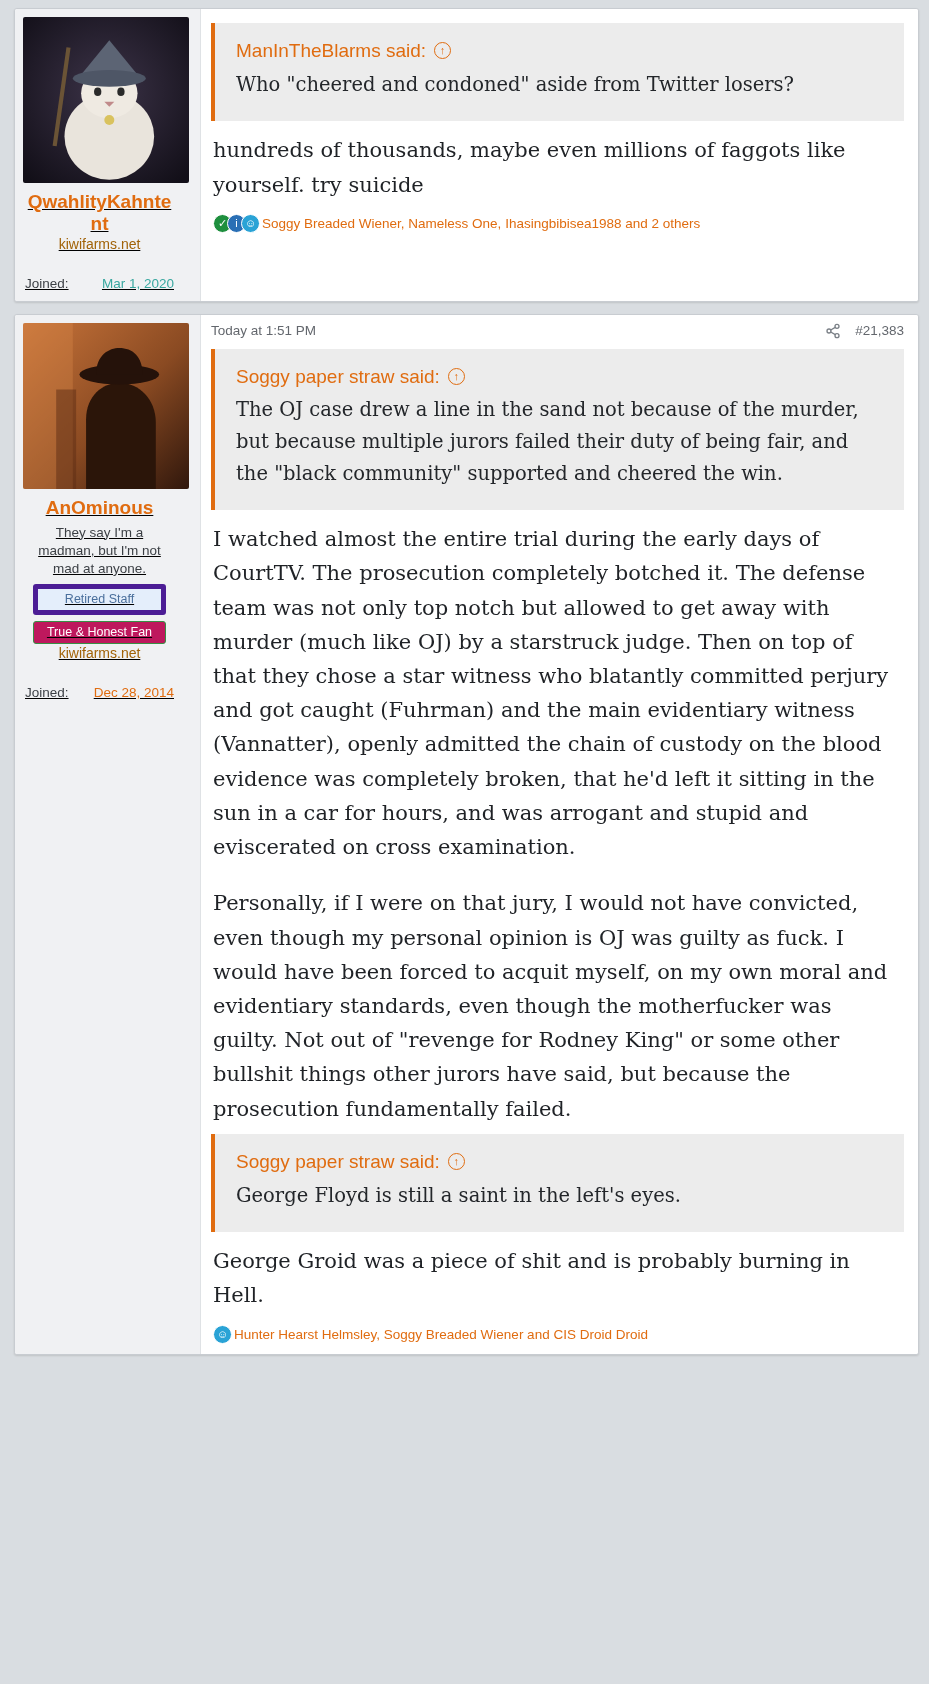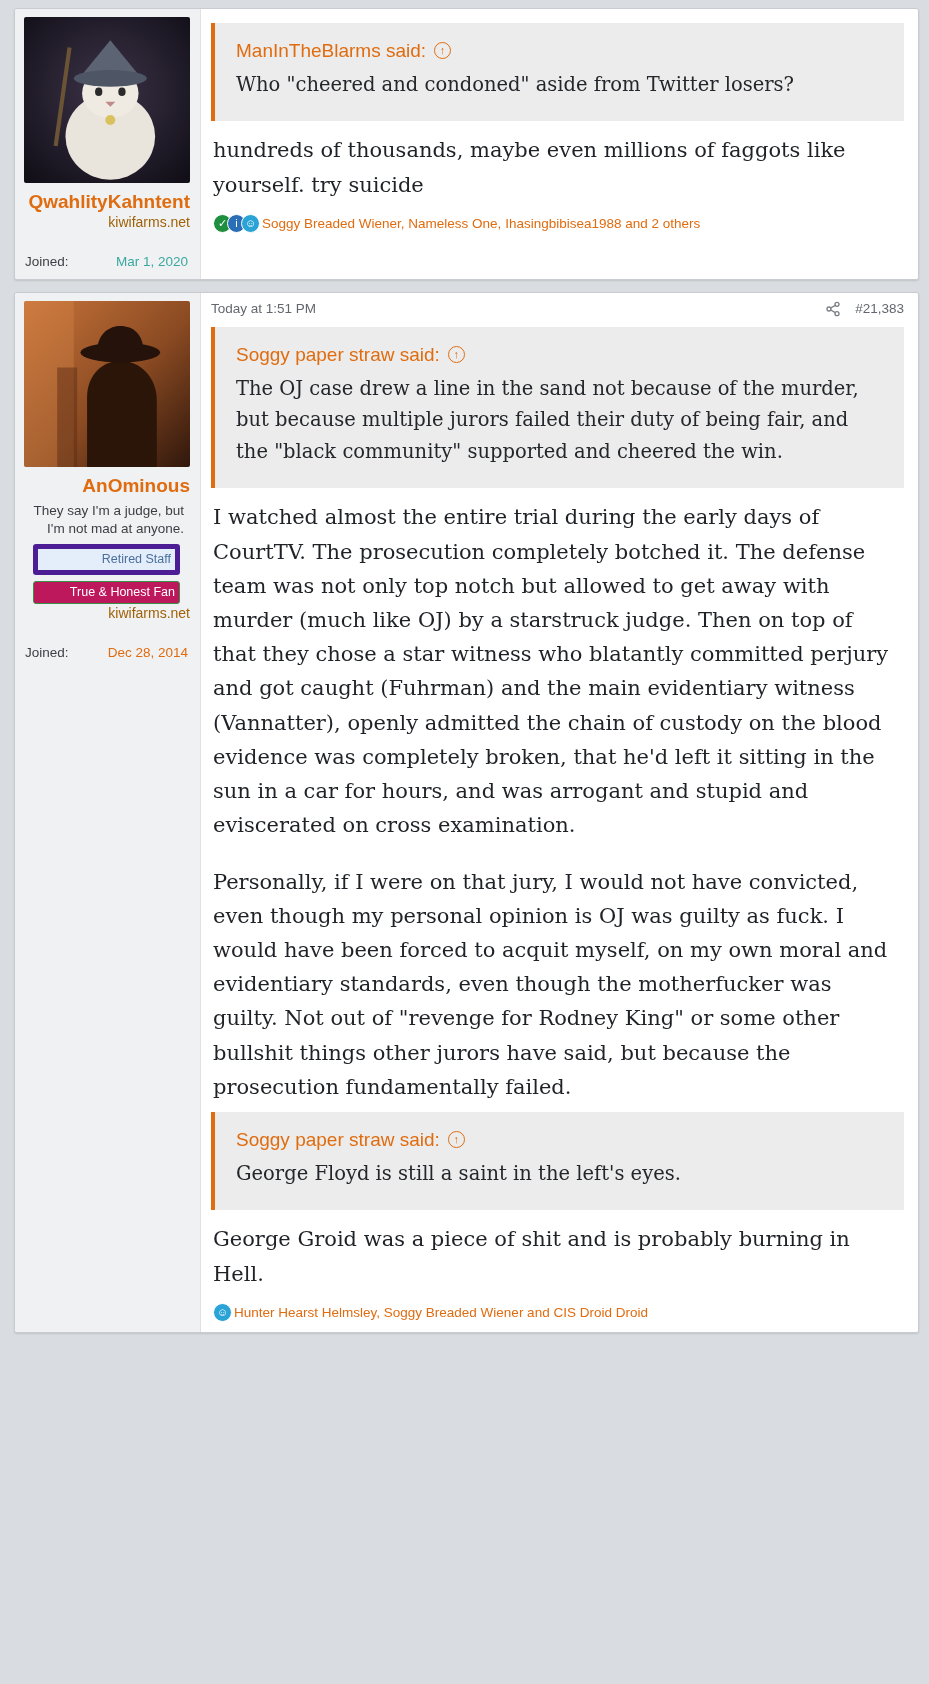--- a/index.html
+++ b/index.html
@@ -25,24 +25,25 @@
     margin-bottom: 12px;
     overflow: hidden;
   }
   .post-inner-shadow {
     box-shadow: 0 1px 2px rgba(0,0,0,0.12);
   }
   
   .author-col {
     width: 186px;
     flex: 0 0 186px;
-    padding: 8px 10px 10px 8px;
-    text-align: right;
+    padding: 8px 24px 10px 8px;
+    text-align: center;
     background: #f0f1f3;
     border-right: 1px solid #dfe2e5;
+    text-decoration: underline;
   }
   .avatar {
     width: 166px;
     height: 166px;
     margin: 0 auto;
     border-radius: 2px;
     overflow: hidden;
     position: relative;
     display: block;
   }
@@ -268,21 +269,21 @@
           </defs>
           <rect width="100" height="100" fill="url(#g2)"></rect>
           <rect x="0" y="0" width="30" height="100" fill="#d98a4a" opacity="0.35"></rect>
           <path d="M38 100 L38 58 C38 44 48 36 58 36 C70 36 80 46 80 60 L80 100 Z" fill="#2b1509"></path>
           <ellipse cx="58" cy="31" rx="24" ry="6" fill="#25120a"></ellipse>
           <path d="M44 31 C44 19 52 15 58 15 C66 15 72 20 72 31 Z" fill="#25120a"></path>
           <path d="M20 40 L32 40 L32 100 L20 100 Z" fill="#5c2c14" opacity="0.5"></path>
         </svg>
       </div>
       <a class="username">AnOminous</a>
-      <div class="user-title">They say I'm a judge, but I'm not mad at anyone.</div>
+      <div class="user-title">They say I'm a madman, but I'm not mad at anyone.</div>
       <div class="banner banner-staff">Retired Staff</div>
       <div class="banner banner-fan">True &amp; Honest Fan</div>
       <div class="site-name">kiwifarms.net</div>
       <div class="joined-row">
         <span class="joined-label">Joined:</span>
         <span class="joined-date-orange">Dec 28, 2014</span>
       </div>
     </div>
 
     <div class="msg-col">

